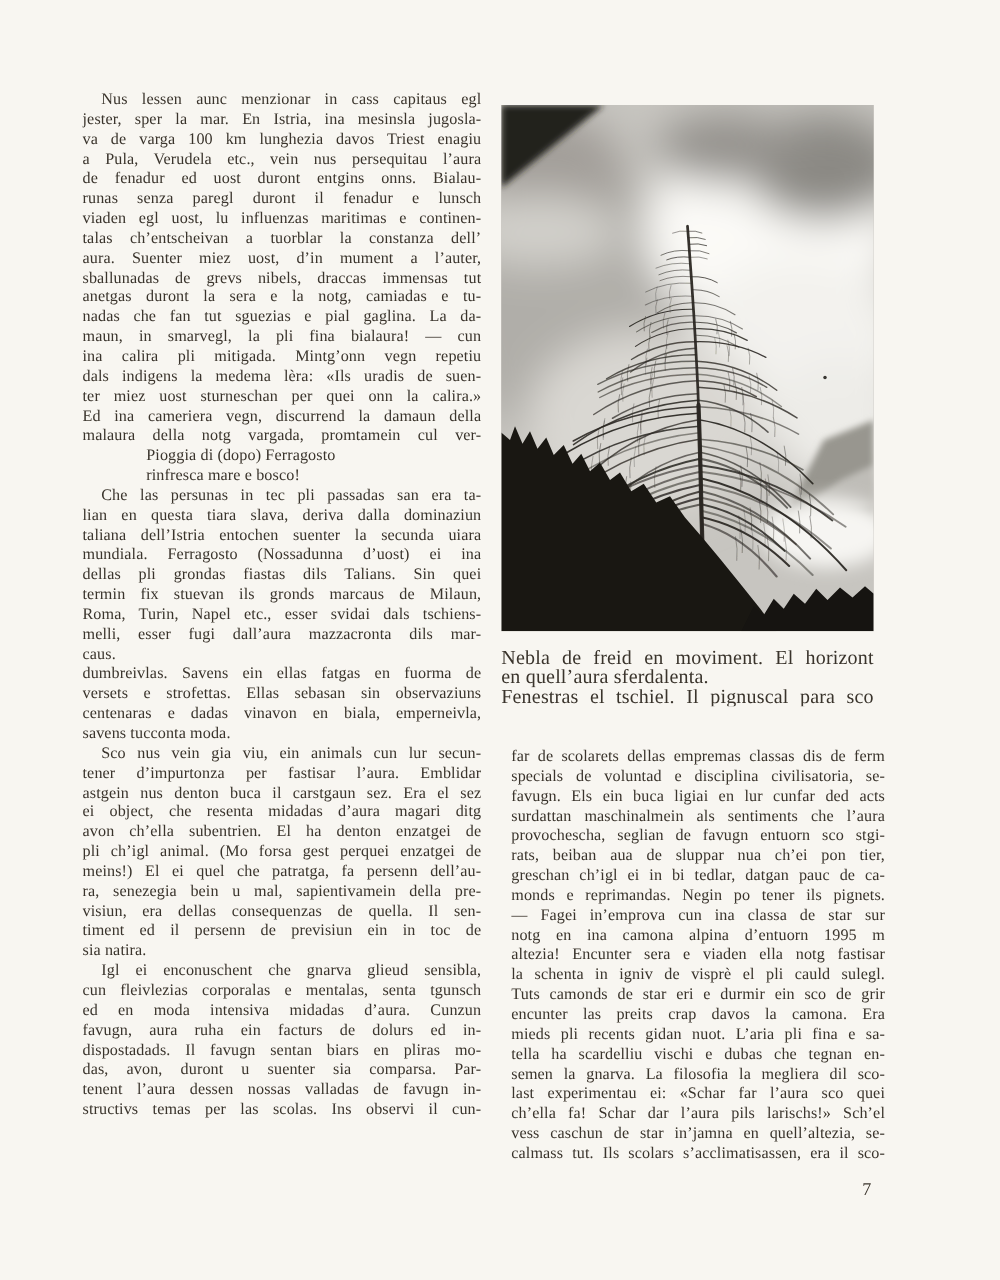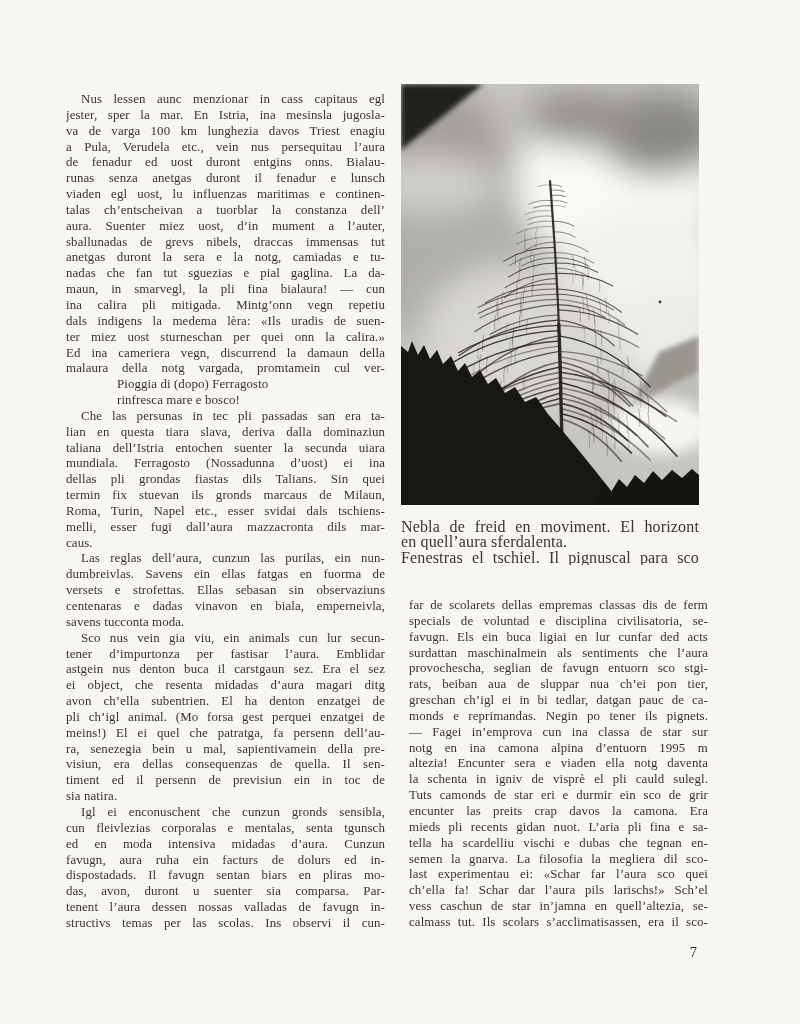--- a/index.html
+++ b/index.html
@@ -3,21 +3,21 @@
 <meta charset="utf-8">
 <style>
   html,body{margin:0;padding:0;}
   body{
     width:800px;height:1024px;position:relative;overflow:hidden;
     background:#f8f6f1;
     color:#3a342c;
     font-family:"Liberation Serif","DejaVu Serif",serif;
   }
   .textcol{position:absolute;}
-  #left-col{left:66px;top:92px;width:319px;}
+  #left-col{left:66px;top:72px;width:319px;}
   #right-col{left:409px;top:598px;width:299px;}
   #caption{position:absolute;left:401px;top:519px;width:298px;}
   #caption .tline{font-size:16px;line-height:15.3px;height:15.3px;letter-spacing:.15px;}
   .tline{
     font-size:12.9px;line-height:15.85px;height:15.85px;
     letter-spacing:.1px;
     text-align:justify;text-align-last:justify;
     overflow:hidden;white-space:normal;
   }
   .tline.lastline{text-align-last:left;}
@@ -35,21 +35,21 @@
 </head>
 <body>
 
 <div id="left-col" class="textcol">
     <div class="para">
       <div class="tline firstline">Nus lessen aunc menzionar in cass capitaus egl</div>
       <div class="tline">jester, sper la mar. En Istria, ina mesinsla jugosla-</div>
       <div class="tline">va de varga 100 km lunghezia davos Triest enagiu</div>
       <div class="tline">a Pula, Verudela etc., vein nus persequitau l’aura</div>
       <div class="tline">de fenadur ed uost duront entgins onns. Bialau-</div>
-      <div class="tline">runas senza anetgas duront il fenadur e lunsch</div>
+      <div class="tline">runas senza paregl duront il fenadur e lunsch</div>
       <div class="tline">viaden egl uost, lu influenzas maritimas e continen-</div>
       <div class="tline">talas ch’entscheivan a tuorblar la constanza dell’</div>
       <div class="tline">aura. Suenter miez uost, d’in mument a l’auter,</div>
       <div class="tline">sballunadas de grevs nibels, draccas immensas tut</div>
       <div class="tline">anetgas duront la sera e la notg, camiadas e tu-</div>
       <div class="tline">nadas che fan tut sguezias e pial gaglina. La da-</div>
       <div class="tline">maun, in smarvegl, la pli fina bialaura! — cun</div>
       <div class="tline">ina calira pli mitigada. Mintg’onn vegn repetiu</div>
       <div class="tline">dals indigens la medema lèra: «Ils uradis de suen-</div>
       <div class="tline">ter miez uost sturneschan per quei onn la calira.»</div>
@@ -65,41 +65,40 @@
       <div class="tline">lian en questa tiara slava, deriva dalla dominaziun</div>
       <div class="tline">taliana dell’Istria entochen suenter la secunda uiara</div>
       <div class="tline">mundiala. Ferragosto (Nossadunna d’uost) ei ina</div>
       <div class="tline">dellas pli grondas fiastas dils Talians. Sin quei</div>
       <div class="tline">termin fix stuevan ils gronds marcaus de Milaun,</div>
       <div class="tline">Roma, Turin, Napel etc., esser svidai dals tschiens-</div>
       <div class="tline">melli, esser fugi dall’aura mazzacronta dils mar-</div>
       <div class="tline lastline">caus.</div>
     </div>
     <div class="para">
-      <div class="tline firstline">Las reglas dell’aura, cunzun las purilas, ein nun-</div>
       <div class="tline">dumbreivlas. Savens ein ellas fatgas en fuorma de</div>
       <div class="tline">versets e strofettas. Ellas sebasan sin observaziuns</div>
       <div class="tline">centenaras e dadas vinavon en biala, emperneivla,</div>
       <div class="tline lastline">savens tucconta moda.</div>
     </div>
     <div class="para">
       <div class="tline firstline">Sco nus vein gia viu, ein animals cun lur secun-</div>
       <div class="tline">tener d’impurtonza per fastisar l’aura. Emblidar</div>
       <div class="tline">astgein nus denton buca il carstgaun sez. Era el sez</div>
       <div class="tline">ei object, che resenta midadas d’aura magari ditg</div>
       <div class="tline">avon ch’ella subentrien. El ha denton enzatgei de</div>
       <div class="tline">pli ch’igl animal. (Mo forsa gest perquei enzatgei de</div>
       <div class="tline">meins!) El ei quel che patratga, fa persenn dell’au-</div>
       <div class="tline">ra, senezegia bein u mal, sapientivamein della pre-</div>
       <div class="tline">visiun, era dellas consequenzas de quella. Il sen-</div>
       <div class="tline">timent ed il persenn de previsiun ein in toc de</div>
       <div class="tline lastline">sia natira.</div>
     </div>
     <div class="para">
-      <div class="tline firstline">Igl ei enconuschent che cunzun gronds sensibla,</div>
+      <div class="tline firstline">Igl ei enconuschent che gnarva glieud sensibla,</div>
       <div class="tline">cun fleivlezias corporalas e mentalas, senta tgunsch</div>
       <div class="tline">ed en moda intensiva midadas d’aura. Cunzun</div>
       <div class="tline">favugn, aura ruha ein facturs de dolurs ed in-</div>
       <div class="tline">dispostadads. Il favugn sentan biars en pliras mo-</div>
       <div class="tline">das, avon, duront u suenter sia comparsa. Par-</div>
       <div class="tline">tenent l’aura dessen nossas valladas de favugn in-</div>
       <div class="tline">structivs temas per las scolas. Ins observi il cun-</div>
     </div>
   </div>
 
@@ -342,21 +341,21 @@
       <div class="tline">far de scolarets dellas empremas classas dis de ferm</div>
       <div class="tline">specials de voluntad e disciplina civilisatoria, se-</div>
       <div class="tline">favugn. Els ein buca ligiai en lur cunfar ded acts</div>
       <div class="tline">surdattan maschinalmein als sentiments che l’aura</div>
       <div class="tline">provochescha, seglian de favugn entuorn sco stgi-</div>
       <div class="tline">rats, beiban aua de sluppar nua ch’ei pon tier,</div>
       <div class="tline">greschan ch’igl ei in bi tedlar, datgan pauc de ca-</div>
       <div class="tline">monds e reprimandas. Negin po tener ils pignets.</div>
       <div class="tline">— Fagei in’emprova cun ina classa de star sur</div>
       <div class="tline">notg en ina camona alpina d’entuorn 1995 m</div>
-      <div class="tline">altezia! Encunter sera e viaden ella notg daventa</div>
+      <div class="tline">altezia! Encunter sera e viaden ella notg fastisar</div>
       <div class="tline">la schenta in igniv de visprè el pli cauld sulegl.</div>
       <div class="tline">Tuts camonds de star eri e durmir ein sco de grir</div>
       <div class="tline">encunter las preits crap davos la camona. Era</div>
       <div class="tline">mieds pli recents gidan nuot. L’aria pli fina e sa-</div>
       <div class="tline">tella ha scardelliu vischi e dubas che tegnan en-</div>
       <div class="tline">semen la gnarva. La filosofia la megliera dil sco-</div>
       <div class="tline">last experimentau ei: «Schar far l’aura sco quei</div>
       <div class="tline">ch’ella fa! Schar dar l’aura pils larischs!» Sch’el</div>
       <div class="tline">vess caschun de star in’jamna en quell’altezia, se-</div>
       <div class="tline">calmass tut. Ils scolars s’acclimatisassen, era il sco-</div>

